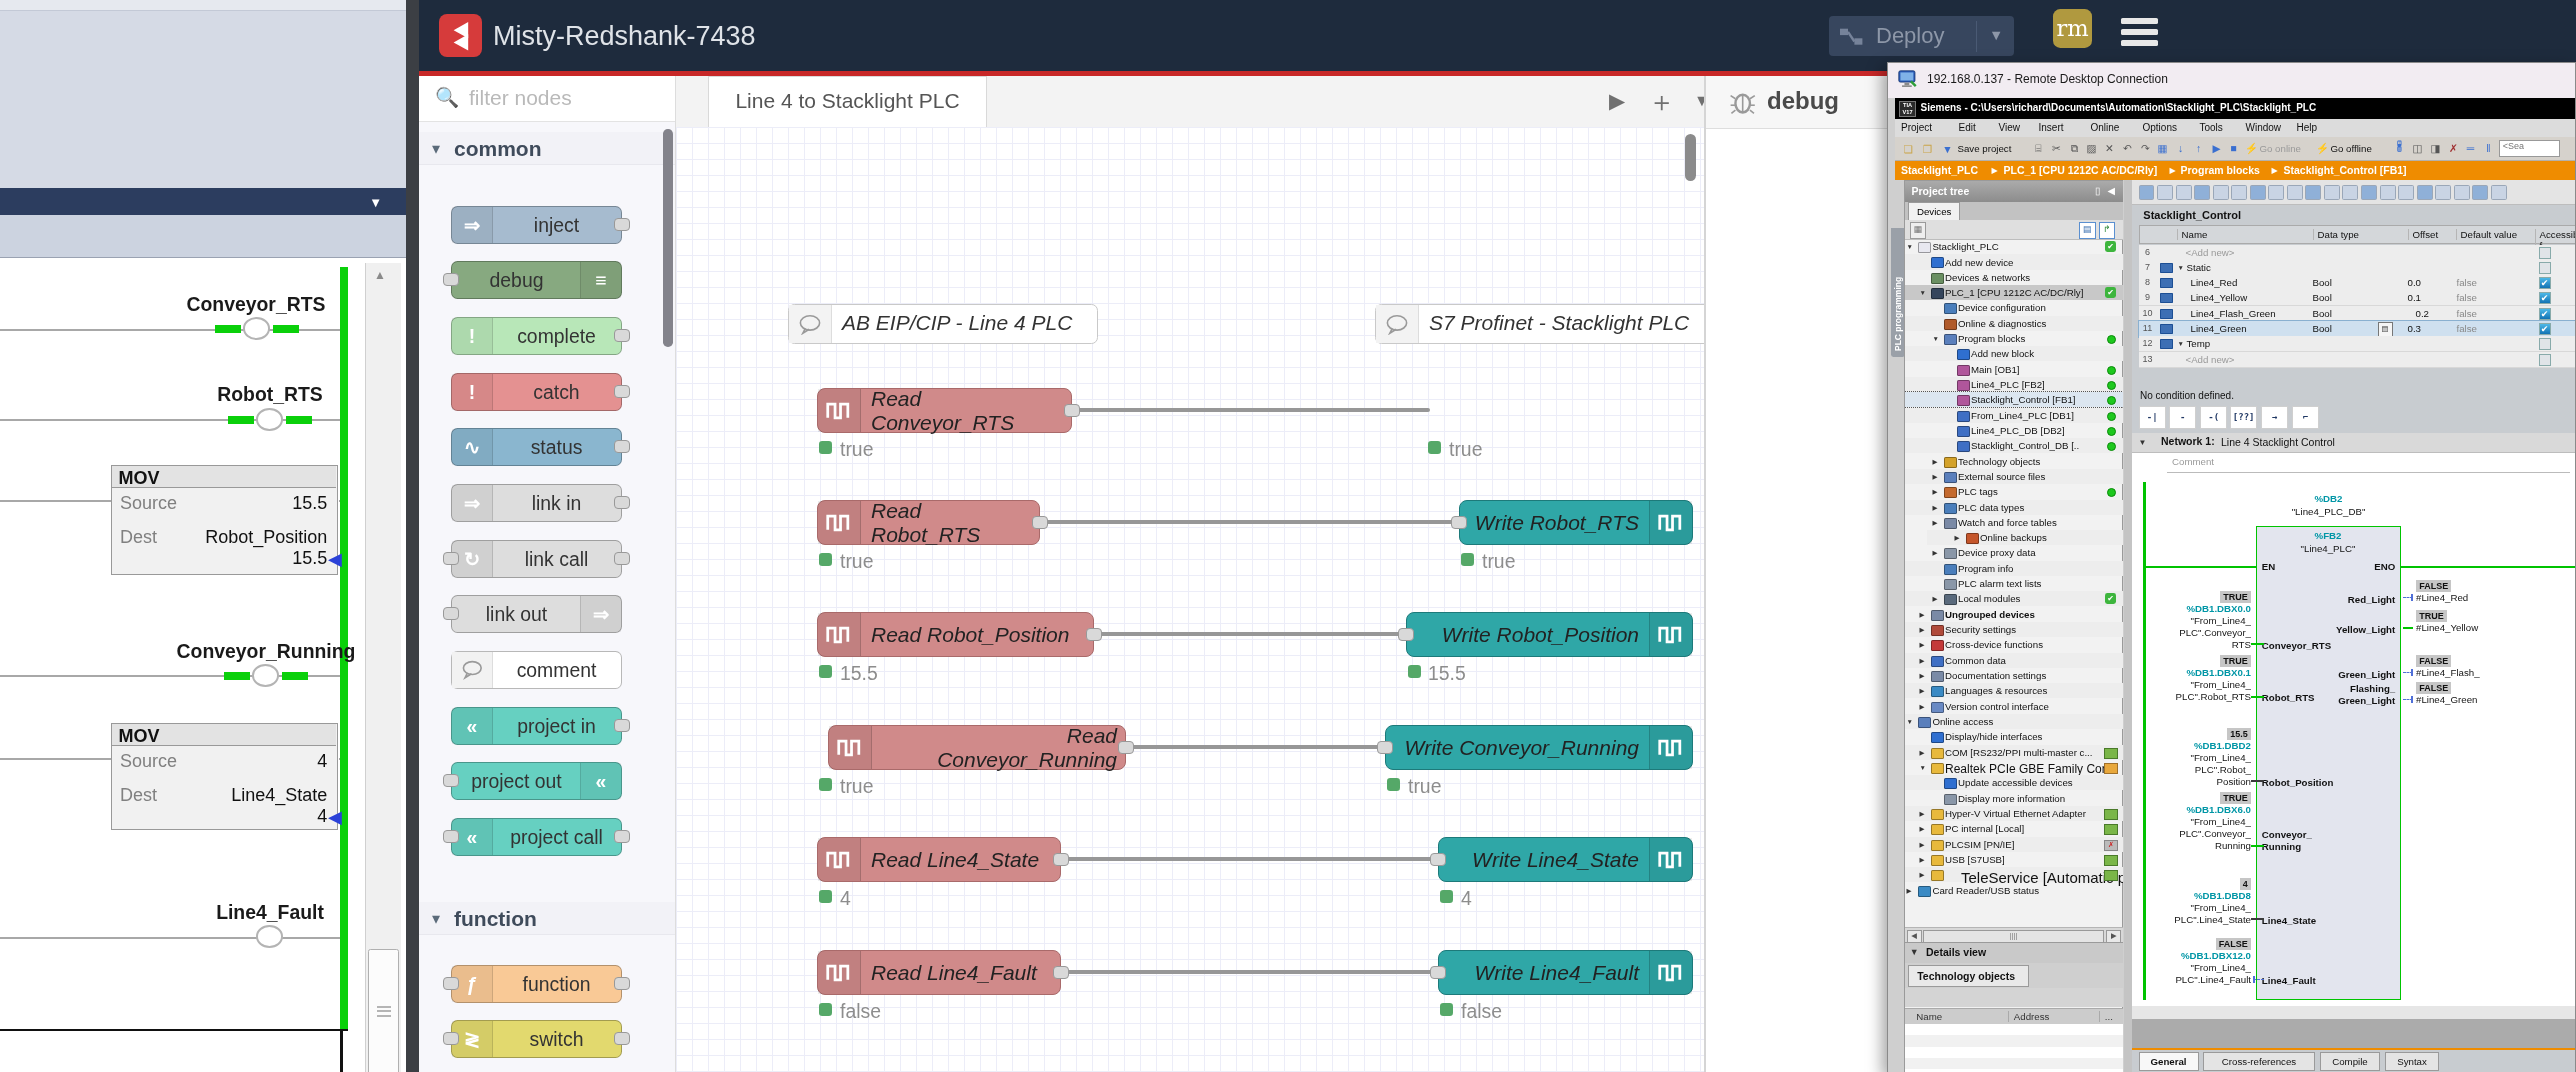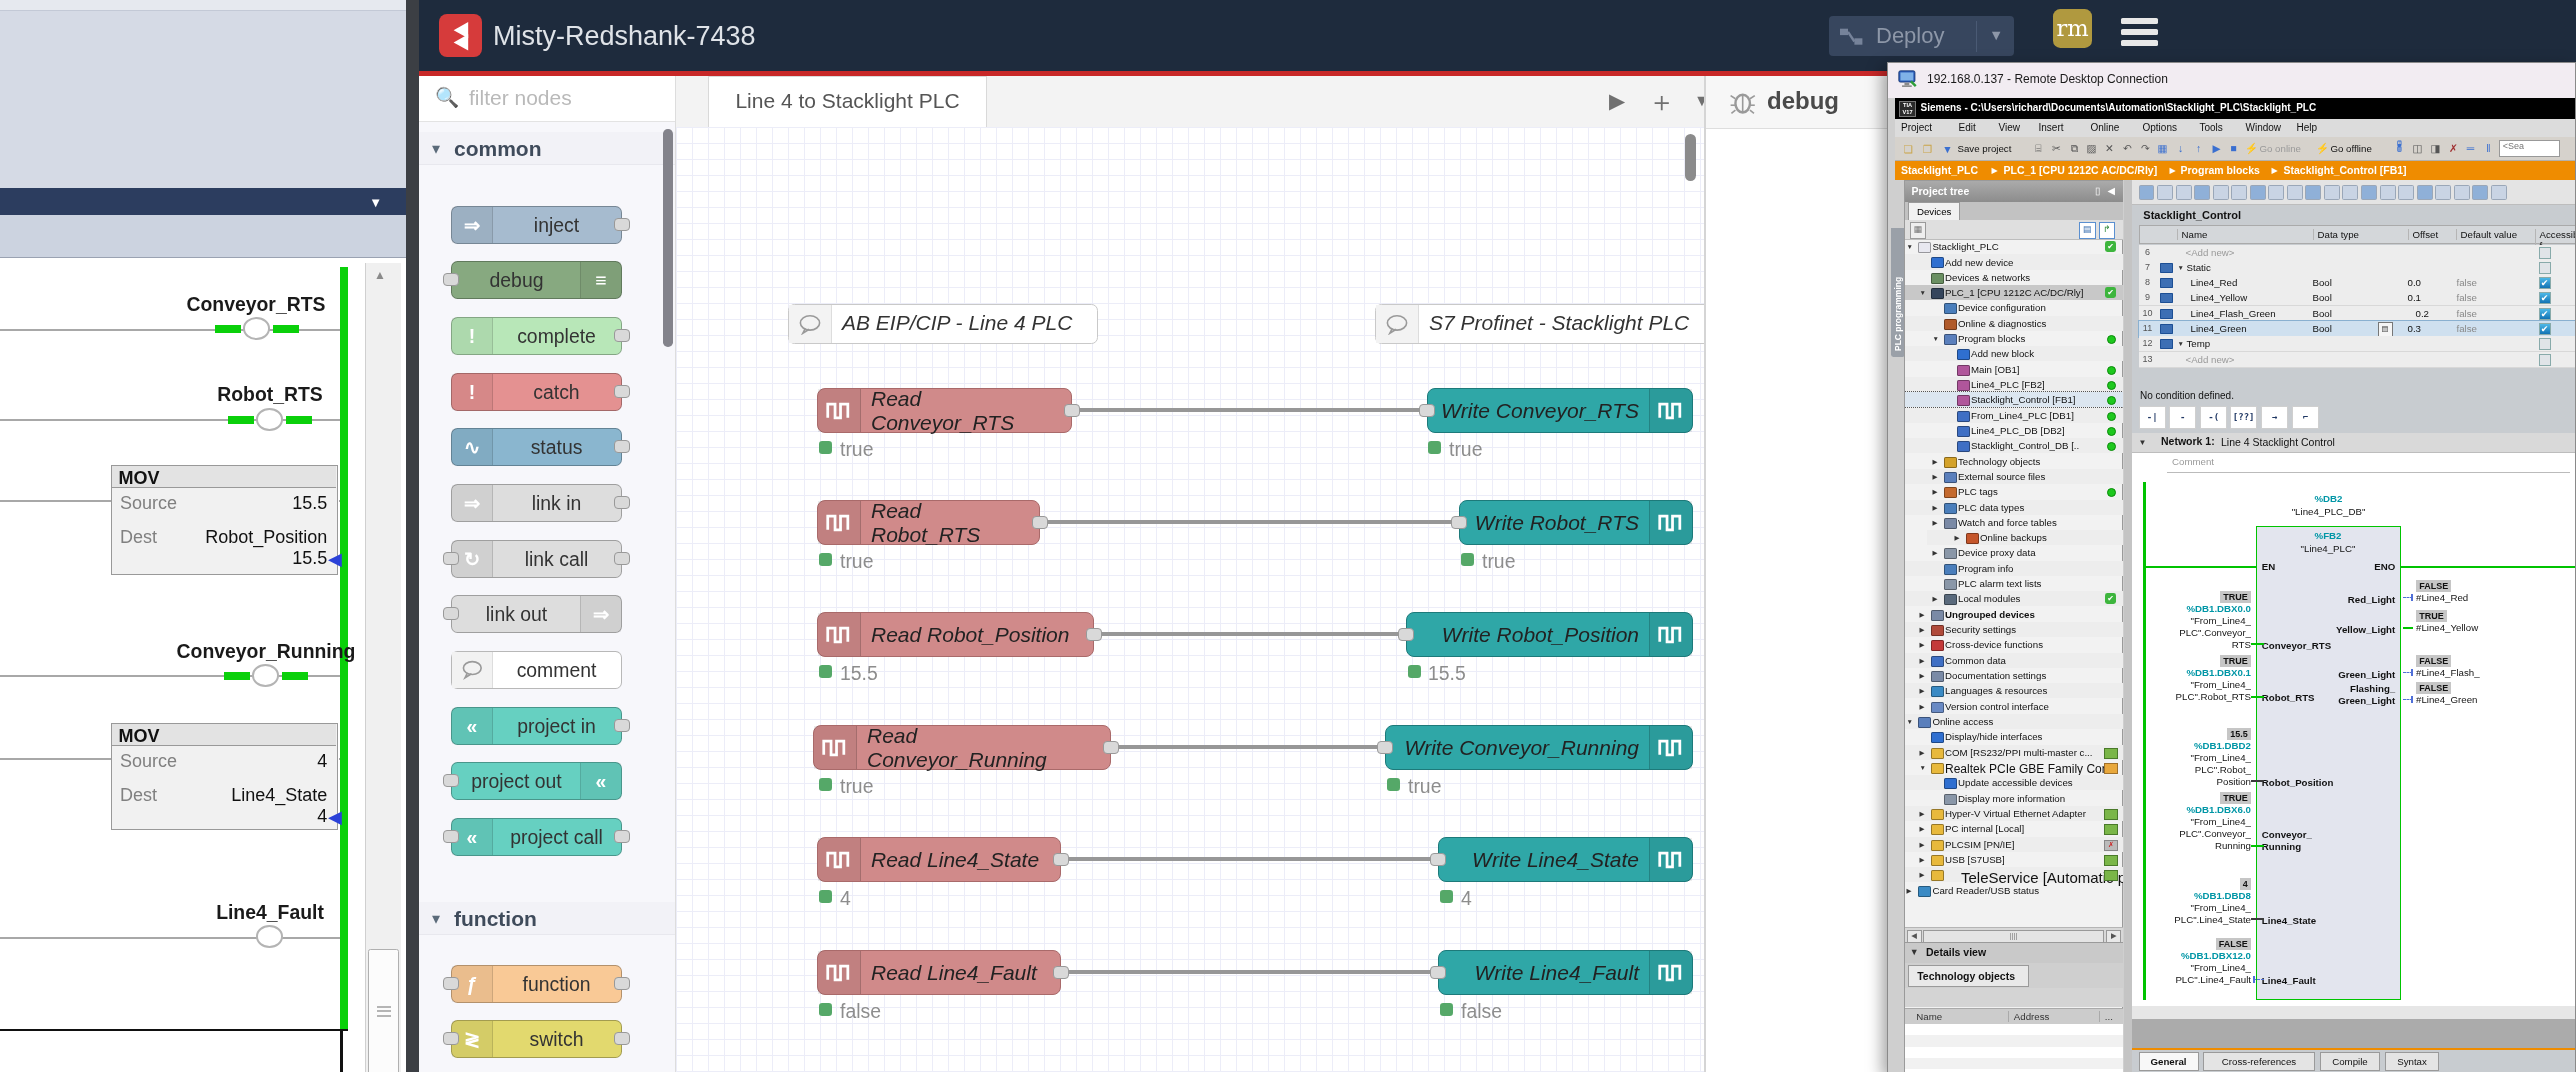--- a/index.html
+++ b/index.html
@@ -255,29 +255,20 @@
         <div class="wire" style="left: 393px; top: 281px; width: 361px;"></div>
         <div class="flow-node" style="left: 141px; top: 261px; width: 255px; background: rgb(208, 138, 138); border-color: rgb(169, 106, 106); position: absolute;">
           <div class="flow-icon" style="left: 0px; border-right: 0.8px solid rgba(0, 0, 0, 0.15);">
             <svg width="27.4" height="21" viewBox="0 0 30 22">
               <path d="M3 19 V4 H11 V19 H17 V4 H25 V19" stroke="#fff" stroke-width="3" fill="none"></path>
             </svg>
           </div>
           <div class="flow-label" style="left: 53px; right: 8px;">Read Conveyor_RTS</div>
           <div class="port" style="right: -9px; top: 15.3px;"></div>
         </div>
-        <div class="flow-node" style="left: 751px; top: 261px; width: 266px; background: rgb(47, 167, 167); border-color: rgb(29, 122, 122); position: absolute;">
-          <div class="flow-icon" style="right: 0px; border-left: 0.8px solid rgba(0, 0, 0, 0.15);">
-            <svg width="27.4" height="21" viewBox="0 0 30 22">
-              <path d="M3 19 V4 H11 V19 H17 V4 H25 V19" stroke="#fff" stroke-width="3" fill="none"></path>
-            </svg>
-          </div>
-          <div class="flow-label" style="left: 0px; right: 53px; justify-content: flex-end;">Write Conveyor_RTS</div>
-          <div class="port" style="left: -9px; top: 15.3px;"></div>
-        </div>
         <div class="status-dot" style="left: 143px; top: 314px;"></div>
         <div class="status-txt" style="left: 164px; top: 311px;">true</div>
         <div class="status-dot" style="left: 752px; top: 314px;"></div>
         <div class="status-txt" style="left: 773px; top: 311px;">true</div>
         <div class="wire" style="left: 361px; top: 393px; width: 425px;"></div>
         <div class="flow-node" style="left: 141px; top: 373px; width: 223px; background: rgb(208, 138, 138); border-color: rgb(169, 106, 106); position: absolute;">
           <div class="flow-icon" style="left: 0px; border-right: 0.8px solid rgba(0, 0, 0, 0.15);">
             <svg width="27.4" height="21" viewBox="0 0 30 22">
               <path d="M3 19 V4 H11 V19 H17 V4 H25 V19" stroke="#fff" stroke-width="3" fill="none"></path>
             </svg>
@@ -315,21 +306,21 @@
             </svg>
           </div>
           <div class="flow-label" style="left: 0px; right: 53px; justify-content: flex-end;">Write Robot_Position</div>
           <div class="port" style="left: -9px; top: 15.3px;"></div>
         </div>
         <div class="status-dot" style="left: 143px; top: 538px;"></div>
         <div class="status-txt" style="left: 164px; top: 535px;">15.5</div>
         <div class="status-dot" style="left: 732px; top: 538px;"></div>
         <div class="status-txt" style="left: 752px; top: 535px;">15.5</div>
         <div class="wire" style="left: 436px; top: 618px; width: 277px;"></div>
-        <div class="flow-node" style="left: 137px; top: 598px; width: 298px; background: rgb(208, 138, 138); border-color: rgb(169, 106, 106); position: absolute;">
+        <div class="flow-node" style="left: 152px; top: 598px; width: 298px; background: rgb(208, 138, 138); border-color: rgb(169, 106, 106); position: absolute; text-align: right;">
           <div class="flow-icon" style="left: 0px; border-right: 0.8px solid rgba(0, 0, 0, 0.15);">
             <svg width="27.4" height="21" viewBox="0 0 30 22">
               <path d="M3 19 V4 H11 V19 H17 V4 H25 V19" stroke="#fff" stroke-width="3" fill="none"></path>
             </svg>
           </div>
           <div class="flow-label" style="left: 53px; right: 8px;">Read Conveyor_Running</div>
           <div class="port" style="right: -9px; top: 15.3px;"></div>
         </div>
         <div class="flow-node" style="left: 709px; top: 598px; width: 308px; background: rgb(47, 167, 167); border-color: rgb(29, 122, 122); position: absolute;">
           <div class="flow-icon" style="right: 0px; border-left: 0.8px solid rgba(0, 0, 0, 0.15);">

